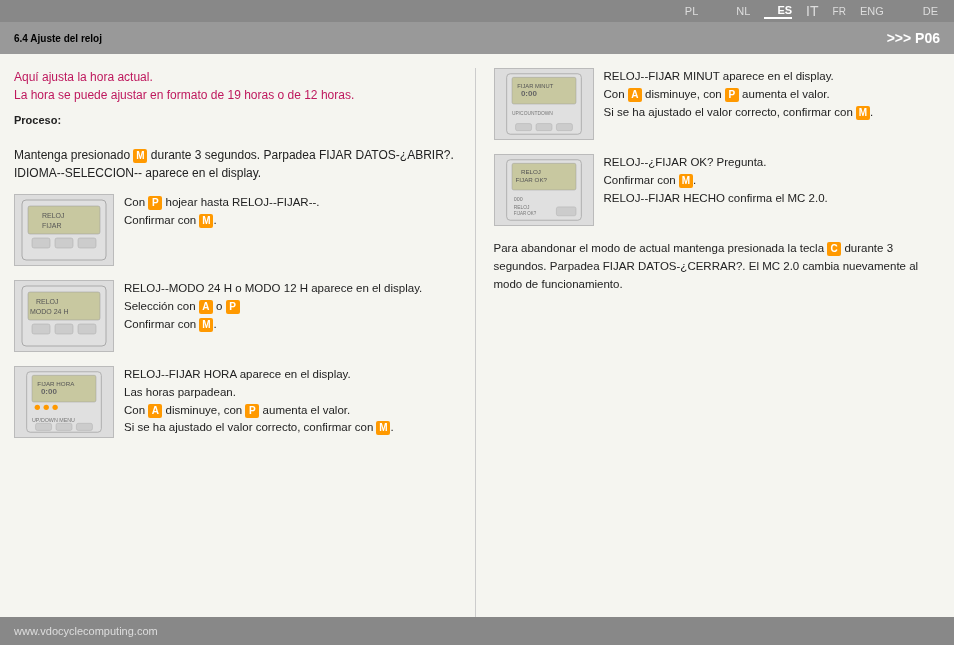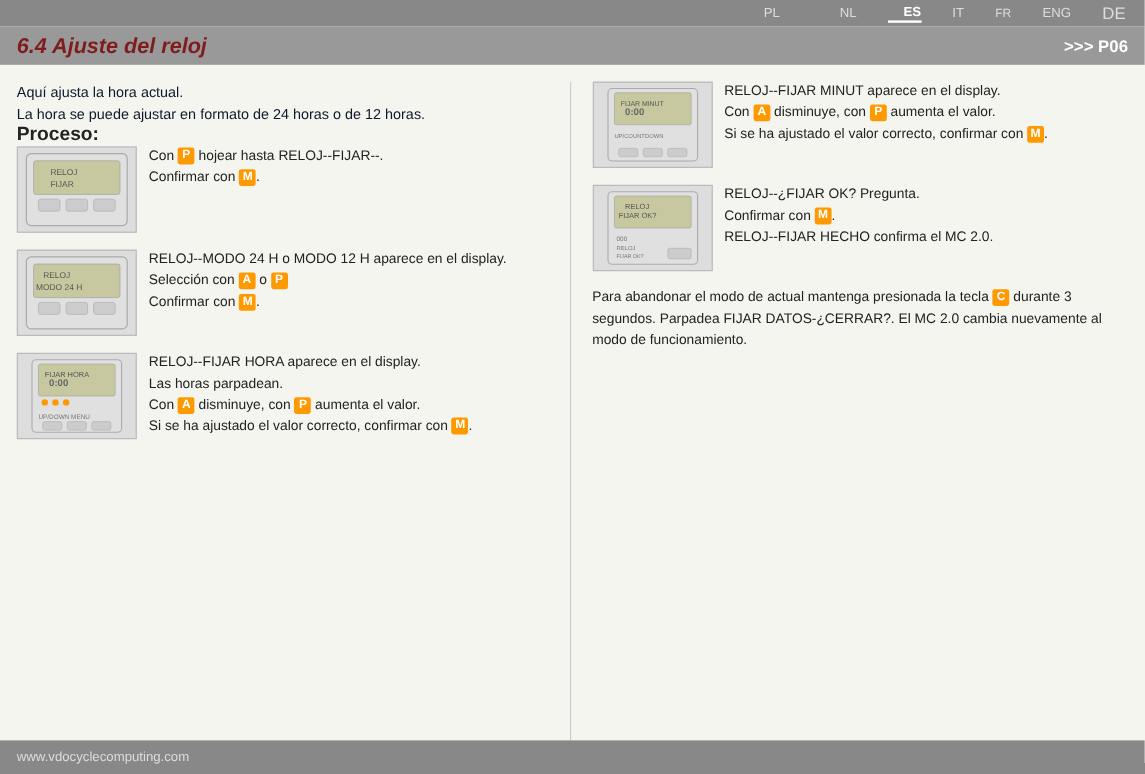--- a/index.html
+++ b/index.html
@@ -15,37 +15,36 @@
     }
 
     
     .top-nav {
       background: #888;
       height: 22px;
       display: flex;
       align-items: center;
       justify-content: flex-end;
       padding-right: 16px;
-      gap: 26px;
+      gap: 14px;
     }
 
     
     .header-bar {
       background: #999;
       height: 32px;
       display: flex;
       align-items: center;
       justify-content: space-between;
       padding: 0 14px;
     }
     .header-title {
-      font-size: 18px;
-      font-style: italic;
+      font-size: 10px;
       font-weight: bold;
-      color: #7f1d1d;
+      color: #000000;
     }
     .header-page {
       font-size: 14px;
       font-weight: bold;
       color: #fff;
     }
 
     
     .main-content {
       display: flex;
@@ -63,28 +62,28 @@
 
     
     .right-col {
       flex: 1;
       padding-left: 18px;
     }
 
     .intro-text {
       font-size: 12px;
       line-height: 1.5;
-      margin-bottom: 0;
-      color: #0f172a;
+      margin-bottom: 10px;
+      color: #be185d;
     }
 
     .process-label {
       font-weight: bold;
-      font-size: 16px;
-      margin-bottom: 0;
+      font-size: 11px;
+      margin-bottom: 20px;
     }
 
     .process-text {
       font-size: 12px;
       line-height: 1.5;
       margin-bottom: 12px;
       color: #222;
     }
 
     
@@ -196,40 +195,45 @@
       height: 64px;
     }
   </style>
 </head>
 <body>
 
 <div class="top-nav">
   <span style="color:#ddd;font-size:11px;cursor:pointer;">PL</span>
   <span style="color:#ddd;font-size:11px;cursor:pointer;padding-left:24px;">NL</span>
   <span style="color:#fff;font-size:11px;font-weight:bold;cursor:pointer;border-bottom:2px solid #fff;padding-bottom:1px;padding-left:13px;">ES</span>
-  <span style="color:#ddd;font-size:11px;cursor:pointer;">IT</span>
+  <span style="color:#ddd;font-size:14px;cursor:pointer;">IT</span>
   <span style="color:#ddd;font-size:10px;cursor:pointer;">FR</span>
   <span style="color:#ddd;font-size:11px;cursor:pointer;">ENG</span>
-  <span style="color:#ddd;font-size:14px;cursor:pointer;">DE</span>
+  <span style="color:#ddd;font-size:11px;cursor:pointer;margin-left:25px;">DE</span>
 </div>
 
 <div class="header-bar">
   <span class="header-title">6.4 Ajuste del reloj</span>
   <span class="header-page">&gt;&gt;&gt; P06</span>
 </div>
 
 <div class="main-content">
 
   <div class="left-col">
     <p class="intro-text">
       <span>Aquí ajusta la hora actual.</span><br>
-      <span>La hora se puede ajustar en formato de 24 horas o de 12 horas.</span>
+      <span>La hora se puede ajustar en formato de 19 horas o de 12 horas.</span>
     </p>
 
     <p class="process-label">Proceso:</p>
+    <p class="process-text">
+      <span>Mantenga presionado</span>
+      <span class="key-badge">M</span>
+      <span>durante 3 segundos. Parpadea FIJAR DATOS-¿ABRIR?. IDIOMA--SELECCION-- aparece en el display.</span>
+    </p>
 
     <div class="step-row">
       <div class="step-image">
         <svg class="device-svg" viewBox="0 0 88 64">
           <rect x="2" y="2" width="84" height="60" rx="4" fill="#e0e0e0" stroke="#aaa" stroke-width="1"></rect>
           <rect x="8" y="8" width="72" height="28" rx="2" fill="#c8c8a0" stroke="#999" stroke-width="0.5"></rect>
           <text x="22" y="20" font-size="7" fill="#555">RELOJ</text>
           <text x="22" y="30" font-size="7" fill="#555">FIJAR</text>
           <rect x="12" y="40" width="18" height="10" rx="2" fill="#ccc" stroke="#aaa" stroke-width="0.5"></rect>
           <rect x="35" y="40" width="18" height="10" rx="2" fill="#ccc" stroke="#aaa" stroke-width="0.5"></rect>

